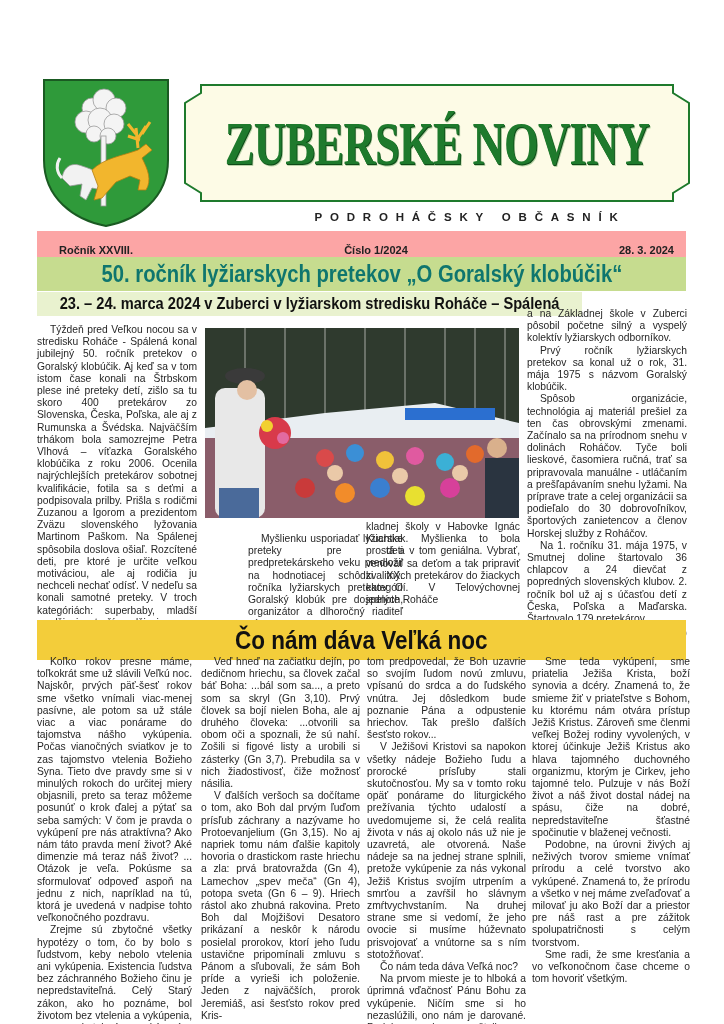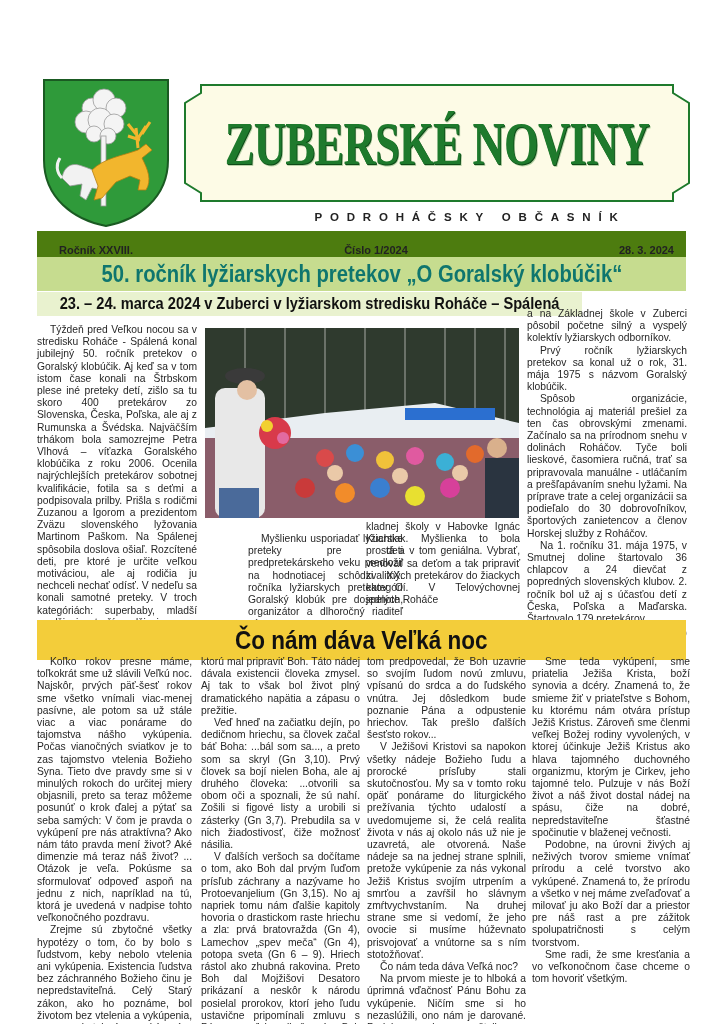--- a/index.html
+++ b/index.html
@@ -17,21 +17,21 @@
       text-shadow: 1px 1px 0 #0f4a18, 2px 2px 0 #b9d4a8;
       white-space: nowrap;
     }
     .subtitle {
       position: absolute; left: 250px; top: 211px; width: 440px;
       text-align: center; font-size: 11.5px; font-weight: bold; letter-spacing: 7.8px; color: #222;
     }
 
     .issue-bar {
       position: absolute; left: 37px; top: 231px; width: 649px; height: 38px;
-      background: #4d7c0f; display: flex; justify-content: space-between; align-items: center;
+      background: #fca5a5; display: flex; justify-content: space-between; align-items: center;
       padding: 0 12px 0 22px; font-size: 11px; font-weight: bold; color: #222;
     }
     .headline1 {
       position: absolute; left: 37px; top: 257px; width: 649px; height: 34px;
       background: #c6dc8f; display: flex; align-items: center; justify-content: center;
       font-size: 23px; font-weight: bold; color: #0f766e; white-space: nowrap;
     }
     .headline1 span { display: inline-block; transform: scaleX(0.88); }
     .headline2 {
       position: absolute; left: 37px; top: 292px; width: 545px; height: 24px;
@@ -163,21 +163,20 @@
 
 <div class="headline3">
     <span>Čo nám dáva Veľká noc</span>
   </div>
 
 <div class="col" style="left:37px; top:656px; width:155px;">
   <p>Koľko rokov presne máme, toľkokrát sme už slávili Veľkú noc. Najskôr, prvých päť-šesť rokov sme všetko vnímali viac-menej pasívne, ale potom sa už stále viac a viac ponárame do tajomstva nášho vykúpenia. Počas vianočných sviatkov je to zas tajomstvo vtelenia Božieho Syna. Tieto dve pravdy sme si v minulých rokoch do určitej miery objasnili, preto sa teraz môžeme posunúť o krok ďalej a pýtať sa seba samých: V čom je pravda o vykúpení pre nás atraktívna? Ako nám táto pravda mení život? Aké dimenzie má teraz náš život? ... Otázok je veľa. Pokúsme sa sformulovať odpoveď aspoň na jednu z nich, napríklad na tú, ktorá je uvedená v nadpise tohto veľkonočného pozdravu.</p>
   <p>Zrejme sú zbytočné všetky hypotézy o tom, čo by bolo s ľudstvom, keby nebolo vtelenia ani vykúpenia. Existencia ľudstva bez záchranného Božieho činu je nepredstaviteľná. Celý Starý zákon, ako ho poznáme, bol životom bez vtelenia a vykúpenia, resp. pred vtelením a vykúpením. Bola to však história s nádejou na nejakú formu záchrany,</p>
 </div>
 <div class="col" style="left:201px; top:656px; width:159px;">
-  <p class="noindent">ktorú mal pripraviť Boh. Táto nádej dávala existencii človeka zmysel. Aj tak to však bol život plný dramatického napätia a zápasu o prežitie.</p>
   <p>Veď hneď na začiatku dejín, po dedičnom hriechu, sa človek začal báť Boha: ...bál som sa..., a preto som sa skryl (Gn 3,10). Prvý človek sa bojí nielen Boha, ale aj druhého človeka: ...otvorili sa obom oči a spoznali, že sú nahí. Zošili si figové listy a urobili si zásterky (Gn 3,7). Prebudila sa v nich žiadostivosť, čiže možnosť násilia.</p>
   <p>V ďalších veršoch sa dočítame o tom, ako Boh dal prvým ľuďom prísľub záchrany a nazývame ho Protoevanjelium (Gn 3,15). No aj napriek tomu nám ďalšie kapitoly hovoria o drastickom raste hriechu a zla: prvá bratovražda (Gn 4), Lamechov „spev meča“ (Gn 4), potopa sveta (Gn 6 – 9). Hriech rástol ako zhubná rakovina. Preto Boh dal Mojžišovi Desatoro prikázaní a neskôr k národu posielal prorokov, ktorí jeho ľudu ustavične pripomínali zmluvu s Pánom a sľubovali, že sám Boh príde a vyrieši ich položenie. Jeden z najväčších, prorok Jeremiáš, asi šesťsto rokov pred Kris-</p>
 </div>
 <div class="col" style="left:367px; top:656px; width:159px;">
   <p class="noindent">tom predpovedal, že Boh uzavrie so svojím ľudom novú zmluvu, vpísanú do srdca a do ľudského vnútra. Jej dôsledkom bude poznanie Pána a odpustenie hriechov. Tak prešlo ďalších šesťsto rokov...</p>
   <p>V Ježišovi Kristovi sa napokon všetky nádeje Božieho ľudu a prorocké prísľuby stali skutočnosťou. My sa v tomto roku opäť ponárame do liturgického prežívania týchto udalostí a uvedomujeme si, že celá realita života v nás aj okolo nás už nie je uzavretá, ale otvorená. Naše nádeje sa na jednej strane splnili, pretože vykúpenie za nás vykonal Ježiš Kristus svojím utrpením a smrťou a zavŕšil ho slávnym zmŕtvychvstaním. Na druhej strane sme si vedomí, že jeho ovocie si musíme húževnato prisvojovať a vnútorne sa s ním stotožňovať.</p>
   <p>Čo nám teda dáva Veľká noc?</p>
   <p>Na prvom mieste je to hlboká a úprimná vďačnosť Pánu Bohu za vykúpenie. Ničím sme si ho nezaslúžili, ono nám je darované. Podobne ako apoštoli vo veľkonočné ráno len s námahou spontánne prijali správu, že Ježiš vstal, aj my sa musíme namáhať a trochu zvnútor-</p>
 </div>
 <div class="col" style="left:532px; top:656px; width:158px;">

